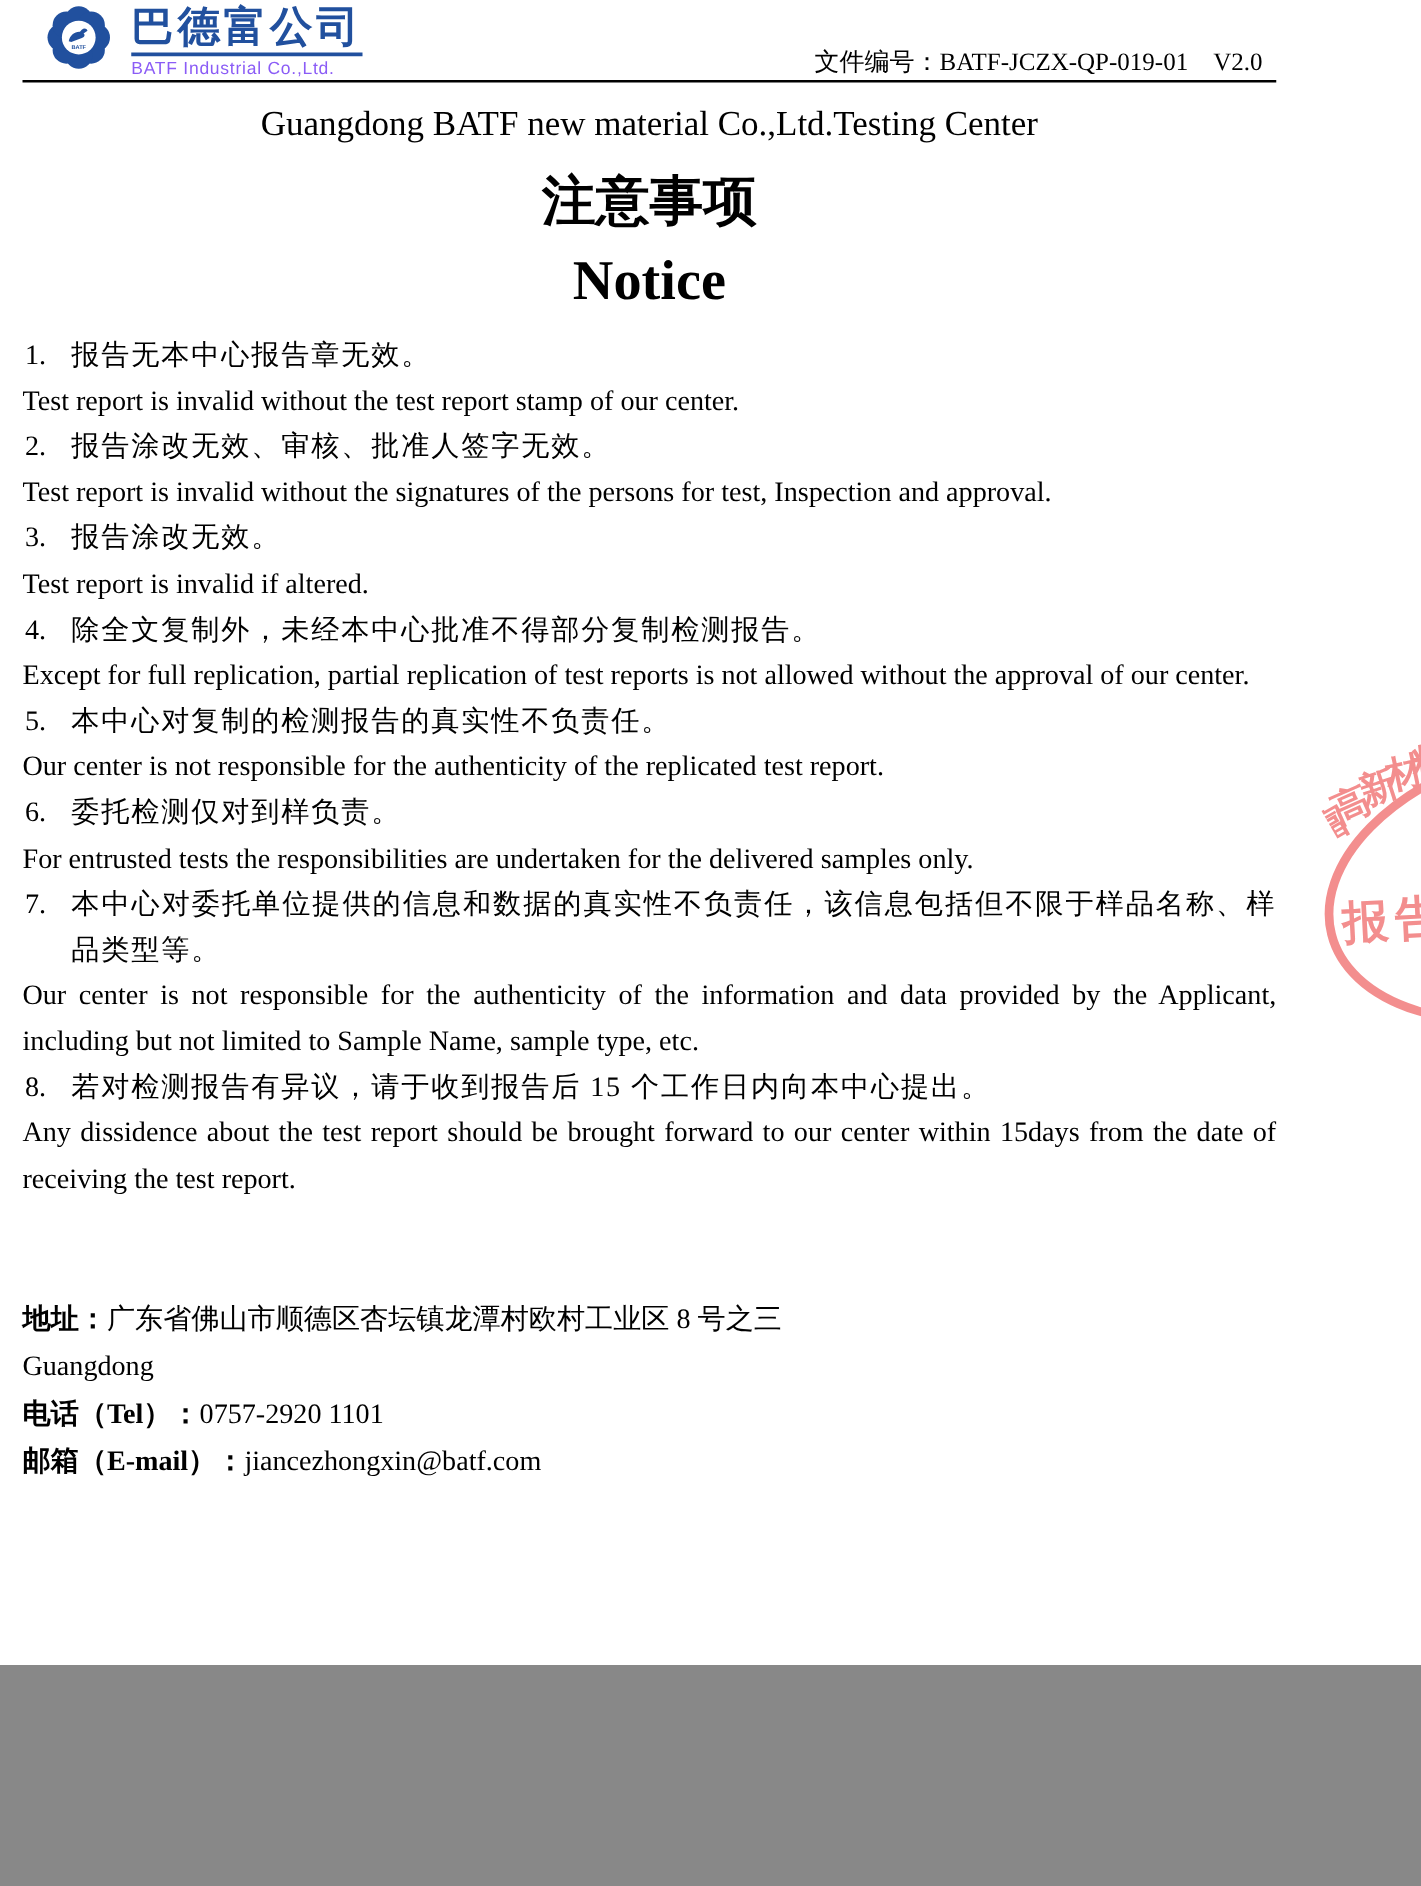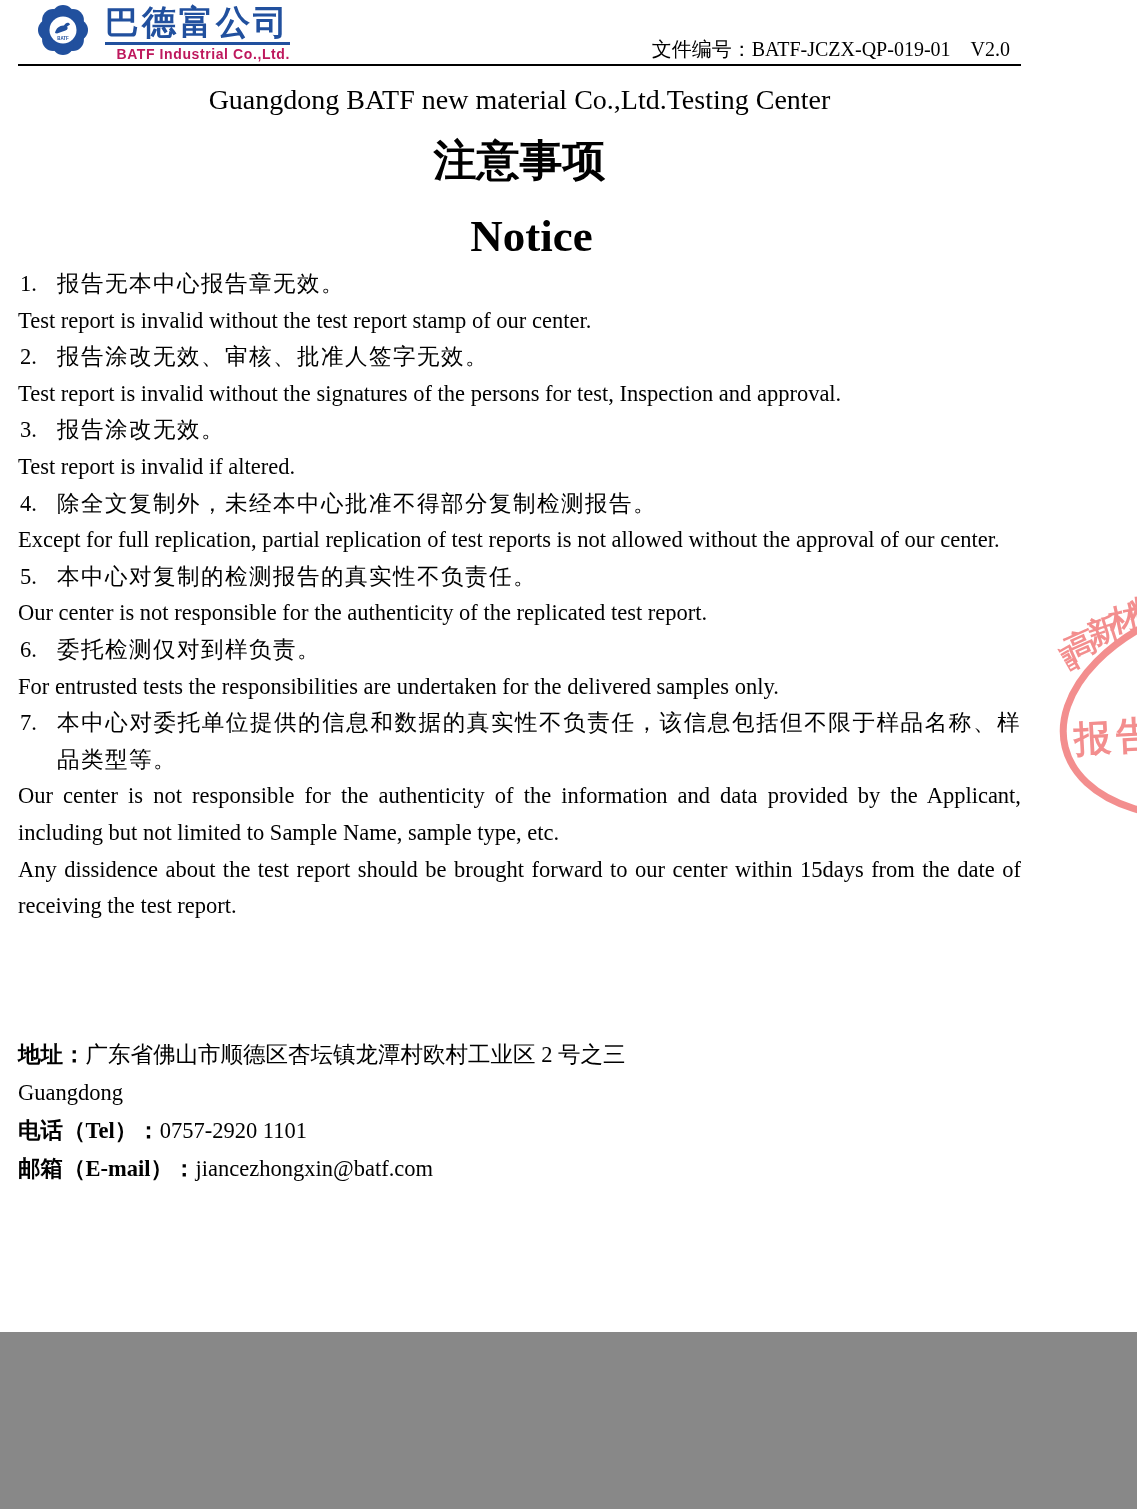--- a/index.html
+++ b/index.html
@@ -8,31 +8,31 @@
     position:relative;width:1137px;height:1332px;margin:0 auto;background:#fff;
     overflow:hidden;color:#000;
     font-family:"Liberation Serif","DejaVu Serif",serif;
   }
   
   .logo{position:absolute;left:30px;top:4px;display:flex;align-items:flex-start;gap:9px;}
   .logo-text{display:flex;flex-direction:column;}
   .logo-zh{font-family:"Liberation Sans","DejaVu Sans",sans-serif;font-weight:bold;
            font-size:34px;line-height:36px;color:#21509e;letter-spacing:3px;white-space:nowrap;}
   .logo-rule{height:3px;background:#21509e;margin-top:2px;}
-  .logo-en{font-family:"Liberation Sans","DejaVu Sans",sans-serif;font-weight:bold;
-           font-size:14px;line-height:16px;color:#be185d;letter-spacing:0.6px;margin-top:1px;white-space:nowrap;text-align:right;}
+  .logo-en{font-family:"Liberation Sans","DejaVu Sans",sans-serif;font-weight:normal;
+           font-size:14px;line-height:16px;color:#8b5cf6;letter-spacing:0.6px;margin-top:1px;white-space:nowrap;}
   .doc-number{position:absolute;top:36px;right:127px;font-size:20px;white-space:nowrap;}
   .doc-number .ver{margin-left:20px;}
   .header-rule{position:absolute;top:64px;left:18px;width:1003px;height:2px;background:#000;}
   
   .center-name{position:absolute;top:84px;left:18px;width:1003px;text-align:center;font-size:28px;}
   .title-zh{position:absolute;top:132px;left:18px;width:1003px;text-align:center;
             font-size:43px;font-weight:bold;margin:0;}
   .title-en{position:absolute;top:198px;left:18px;width:1003px;text-align:center;
-            font-size:45px;font-weight:bold;margin:12px;}
+            font-size:45px;font-weight:bold;margin:0;}
   
   .body{position:absolute;left:18px;top:266px;width:1003px;font-size:22.5px;line-height:36.6px;}
   .body p{margin:0;text-align:justify;}
   .item-zh{padding-left:39px;text-indent:-37px;letter-spacing:1.5px;}
   .item-zh .num{display:inline-block;width:37px;text-indent:0;letter-spacing:0;}
   
   .contact{position:absolute;left:18px;top:1036px;width:1003px;font-size:22.5px;line-height:38px;}
   .contact p{margin:0;}
   .contact .lbl{font-weight:bold;}
   
@@ -92,25 +92,26 @@
     <p class="item-zh"><span class="num">3.</span><span>报告涂改无效。</span></p>
     <p class="item-en">Test report is invalid if altered.</p>
     <p class="item-zh"><span class="num">4.</span><span>除全文复制外，未经本中心批准不得部分复制检测报告。</span></p>
     <p class="item-en">Except for full replication, partial replication of test reports is not allowed without the approval of our center.</p>
     <p class="item-zh"><span class="num">5.</span><span>本中心对复制的检测报告的真实性不负责任。</span></p>
     <p class="item-en">Our center is not responsible for the authenticity of the replicated test report.</p>
     <p class="item-zh"><span class="num">6.</span><span>委托检测仅对到样负责。</span></p>
     <p class="item-en">For entrusted tests the responsibilities are undertaken for the delivered samples only.</p>
     <p class="item-zh"><span class="num">7.</span><span>本中心对委托单位提供的信息和数据的真实性不负责任，该信息包括但不限于样品名称、样品类型等。</span></p>
     <p class="item-en">Our center is not responsible for the authenticity of the information and data provided by the Applicant, including but not limited to Sample Name, sample type, etc.</p>
+    <p class="item-zh"><span class="num">8.</span><span>若对检测报告有异议，请于收到报告后 15 个工作日内向本中心提出。</span></p>
     <p class="item-en">Any dissidence about the test report should be brought forward to our center within 15days from the date of receiving the test report.</p>
   </div>
 
   <div class="contact">
-    <p><span class="lbl">地址：</span><span>广东省佛山市顺德区杏坛镇龙潭村欧村工业区 2 号之三</span></p>
+    <p><span class="lbl">地址：</span><span>广东省佛山市顺德区杏坛镇龙潭村欧村工业区 8 号之三</span></p>
     <p>Guangdong</p>
     <p><span class="lbl">电话（Tel）：</span><span>0757-2920 1101</span></p>
     <p><span class="lbl">邮箱（E-mail）：</span><span>jiancezhongxin@batf.com</span></p>
   </div>
 
   <div class="stamp">
     <svg width="400" height="300" viewBox="0 0 400 300">
       <ellipse cx="195" cy="145" rx="175" ry="107" fill="none" stroke="#f28585" stroke-width="7" transform="rotate(-14 195 145)"></ellipse>
     </svg>
     <span class="arc-char partial" style="left:11px;top:86px;transform:rotate(-30deg);">富</span>

